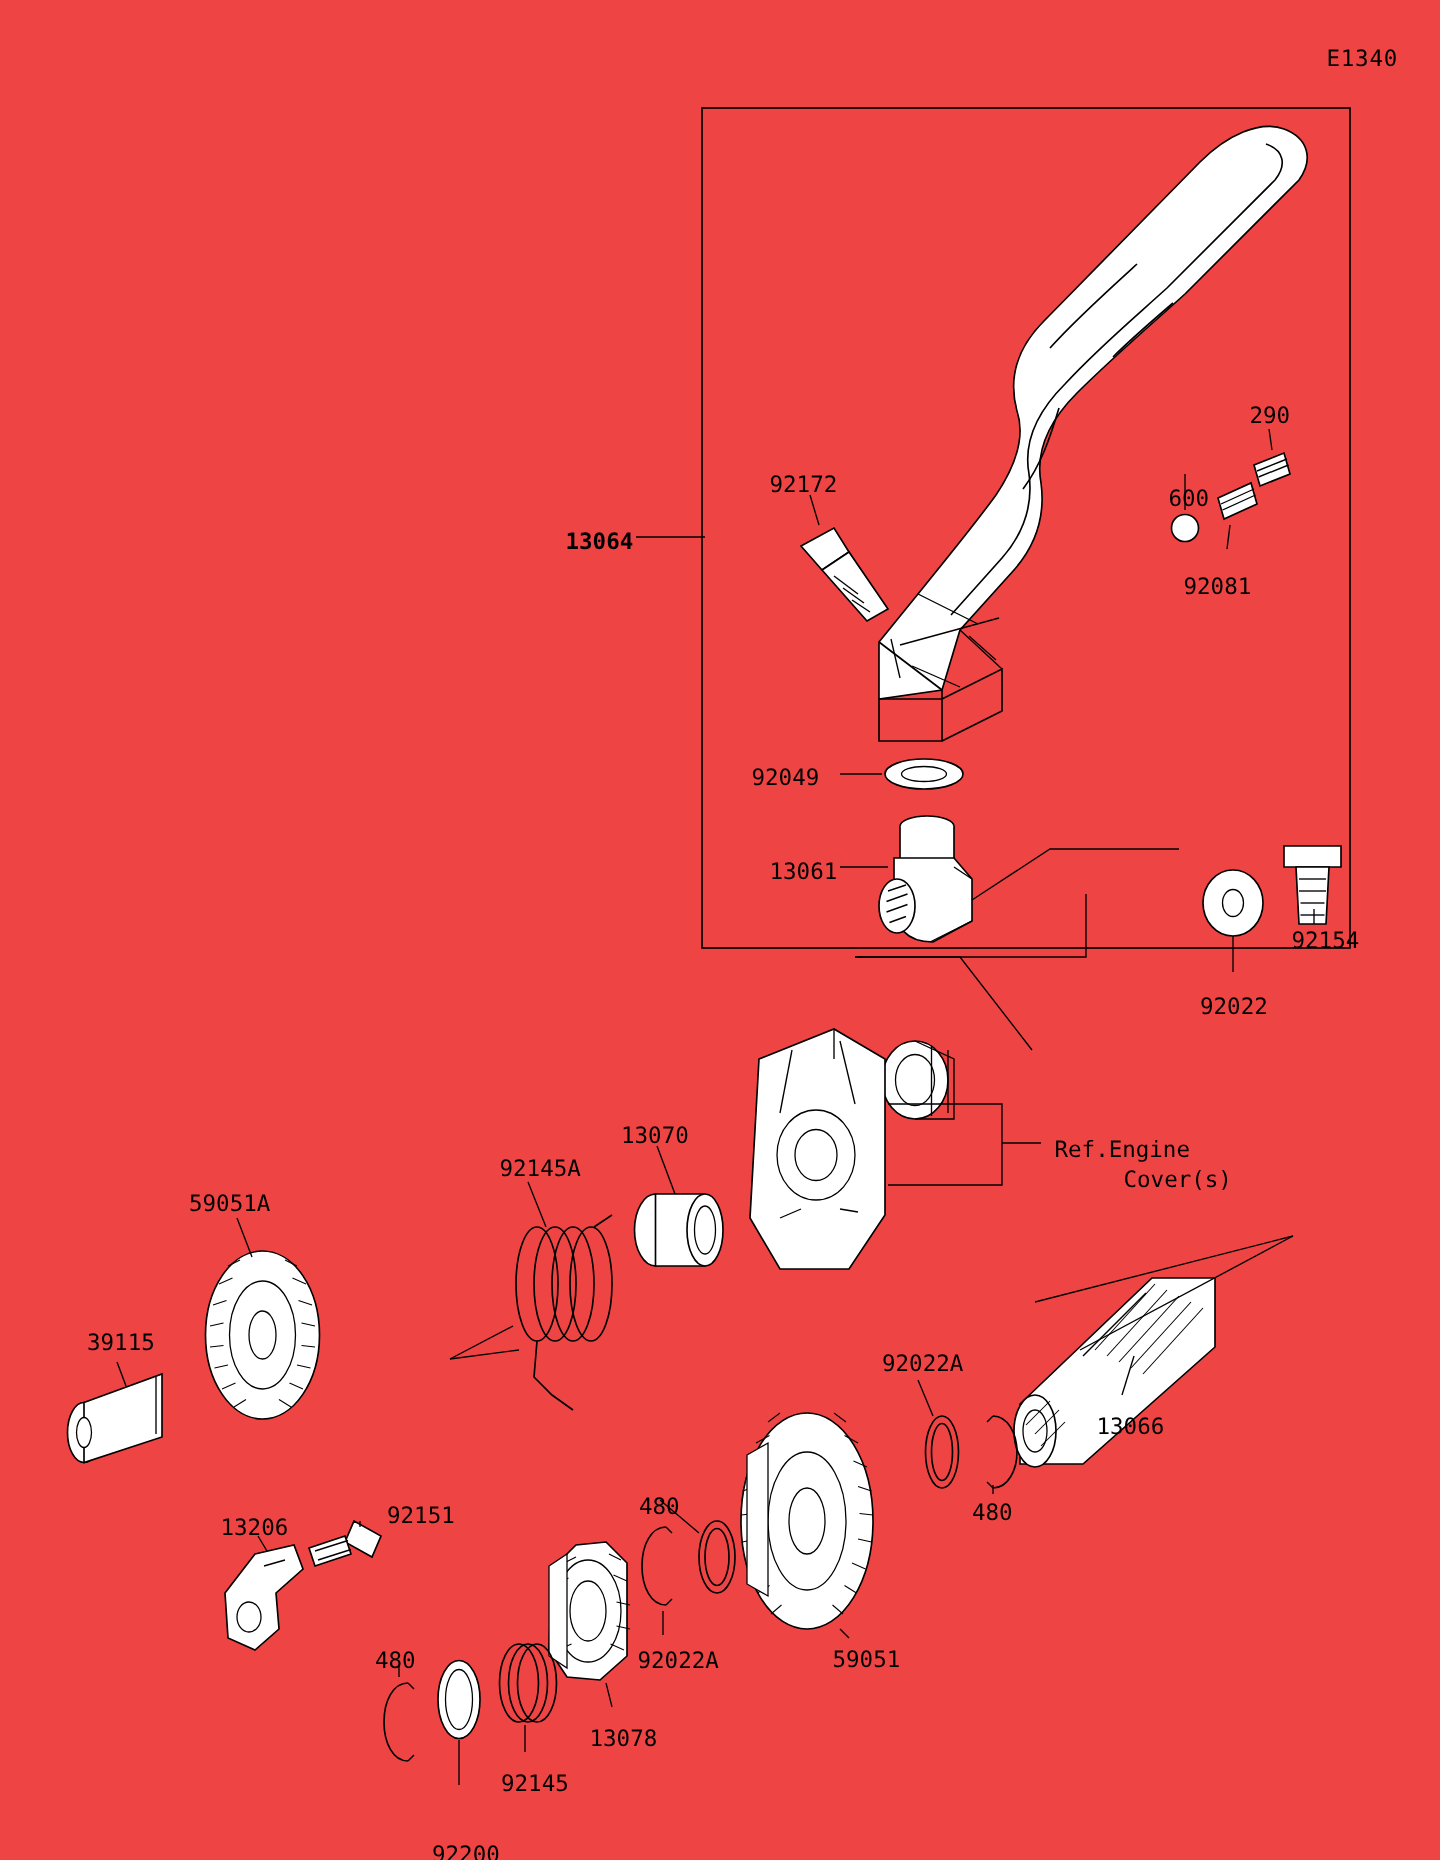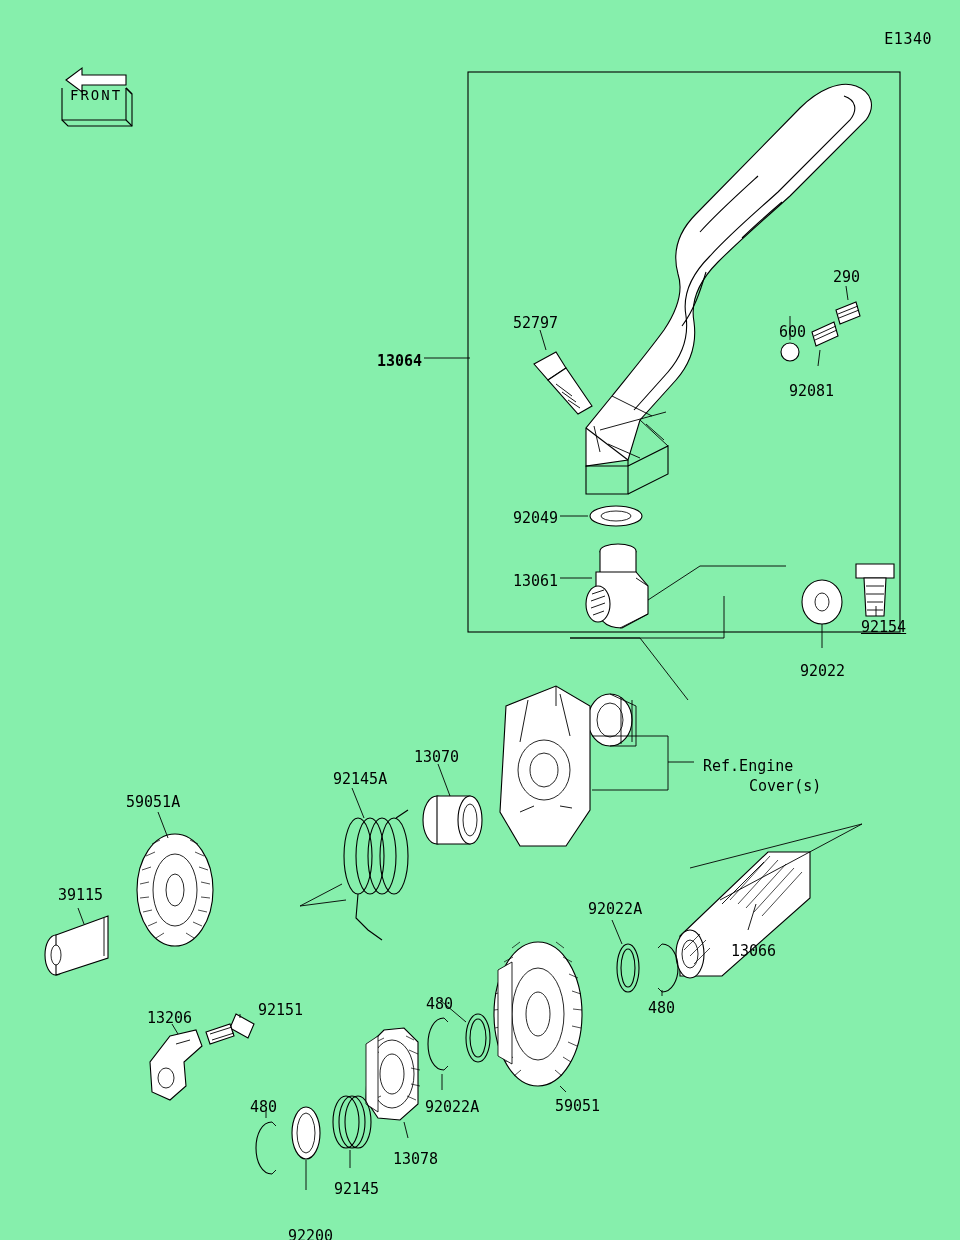--- a/index.html
+++ b/index.html
@@ -4,21 +4,21 @@
 <style>
   html, body {
     margin: 0;
     padding: 0;
     background: #ffffff;
   }
   #page {
     position: relative;
     width: 960px;
     height: 1240px;
-    background: #86efac;
+    background: #ef4444;
     font-family: "DejaVu Sans Mono", monospace;
     overflow: hidden;
   }
   .lbl {
     position: absolute;
     font-family: "DejaVu Sans Mono", monospace;
     font-size: 15px;
     color: #000000;
     white-space: pre;
     letter-spacing: 0px;
@@ -63,32 +63,20 @@
     color: #000;
   }
 </style>
 </head>
 <body>
 
 <div id="page">
 
   <div id="code">E1340</div>
 
-  <div id="front-badge">
-    <svg width="96" height="72" viewBox="0 0 96 72">
-      <g>
-        <path class="fillw" d="M18 22 L34 10 L34 17 L78 17 L78 27 L34 27 L34 34 Z"></path>
-        <path class="ln" d="M14 30 L14 62 L78 62 L78 30"></path>
-        <path class="ln" d="M14 62 L20 68 L84 68 L84 36 L78 30"></path>
-        <path class="ln" d="M78 62 L84 68"></path>
-        <path class="ln" d="M78 30 L84 36"></path>
-      </g>
-    </svg>
-    <div class="ftext">FRONT</div>
-  </div>
 
   <svg class="art" viewBox="0 0 960 1240">
 
     <rect class="ln-box" x="468" y="72" width="432" height="560"></rect>
 
     <g>
       <path class="fillw" d="M856 86 C872 92 876 106 866 120 L790 196 C768 216 742 238 718 262
             C700 280 690 300 694 322 C697 344 690 364 676 380
             L640 420 L628 460 L586 466 L586 428 L612 396
             C628 376 648 352 664 330 C676 312 684 292 678 274
@@ -378,27 +366,27 @@
     <g>
       <path class="nofill" d="M272 1122 C262 1122 256 1134 256 1148 C256 1162 262 1174 272 1174"></path>
       <path class="ln-thin" d="M272 1122 L276 1126"></path>
       <path class="ln-thin" d="M272 1174 L276 1170"></path>
       <line class="ln-thin" x1="266" y1="1118" x2="266" y2="1110"></line>
     </g>
 
   </svg>
 
   <div class="lbl" style="left:377px; top:352px;font-weight:bold;">13064</div>
-  <div class="lbl" style="left:513px; top:314px;">52797</div>
+  <div class="lbl" style="left:513px; top:314px;">92172</div>
   <div class="lbl" style="left:779px; top:299px;margin-top:24px;">600</div>
   <div class="lbl" style="left:833px; top:268px;">290</div>
   <div class="lbl" style="left:789px; top:382px;">92081</div>
-  <div class="lbl" style="left:513px; top:509px;text-align:right;">92049</div>
+  <div class="lbl" style="left:501px; top:509px;text-align:right;">92049</div>
   <div class="lbl" style="left:513px; top:572px;">13061</div>
-  <div class="lbl" style="left:861px; top:618px;text-decoration:underline;">92154</div>
+  <div class="lbl" style="left:861px; top:618px;">92154</div>
   <div class="lbl" style="left:800px; top:662px;">92022</div>
   <div class="lbl" style="left:414px; top:748px;">13070</div>
   <div class="lbl" style="left:333px; top:770px;">92145A</div>
   <div class="lbl" style="left:126px; top:793px;">59051A</div>
   <div class="lbl" style="left:58px; top:886px;text-align:center;">39115</div>
   <div class="lbl" style="left:218px; top:1001px;margin-left:40px;">92151</div>
   <div class="lbl" style="left:147px; top:1009px;">13206</div>
   <div class="lbl" style="left:588px; top:900px;">92022A</div>
   <div class="lbl" style="left:731px; top:942px;">13066</div>
   <div class="lbl" style="left:648px; top:999px;">480</div>

